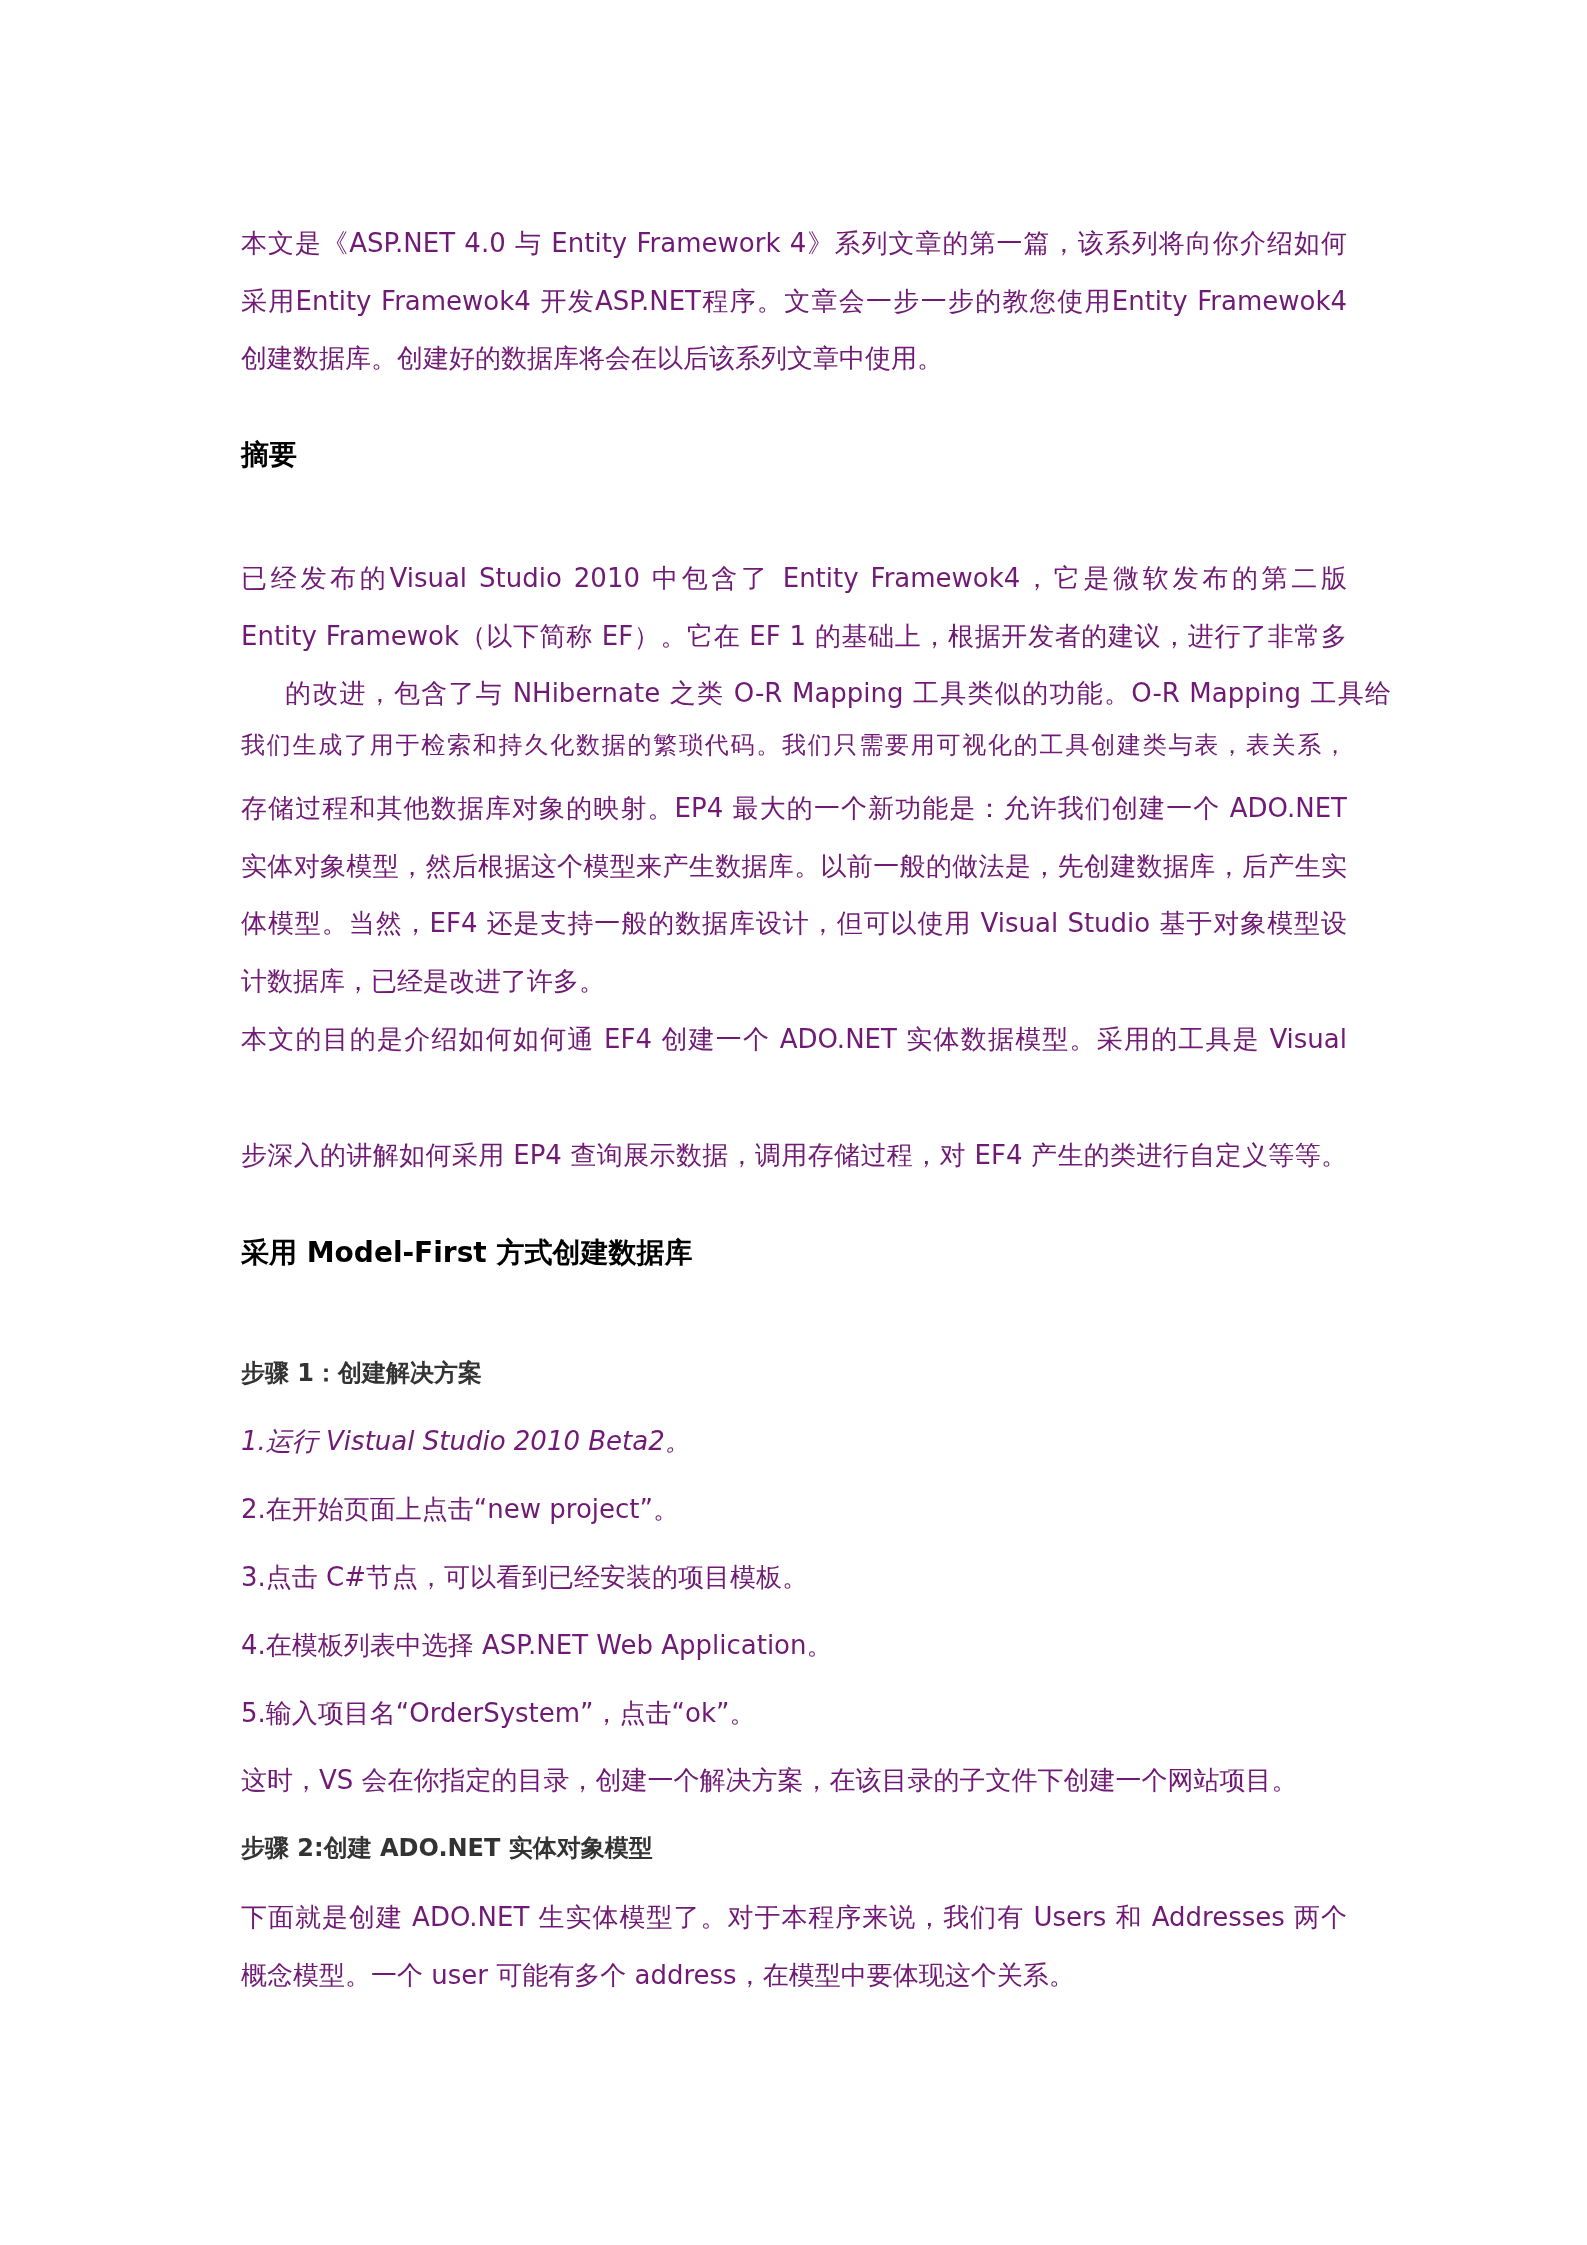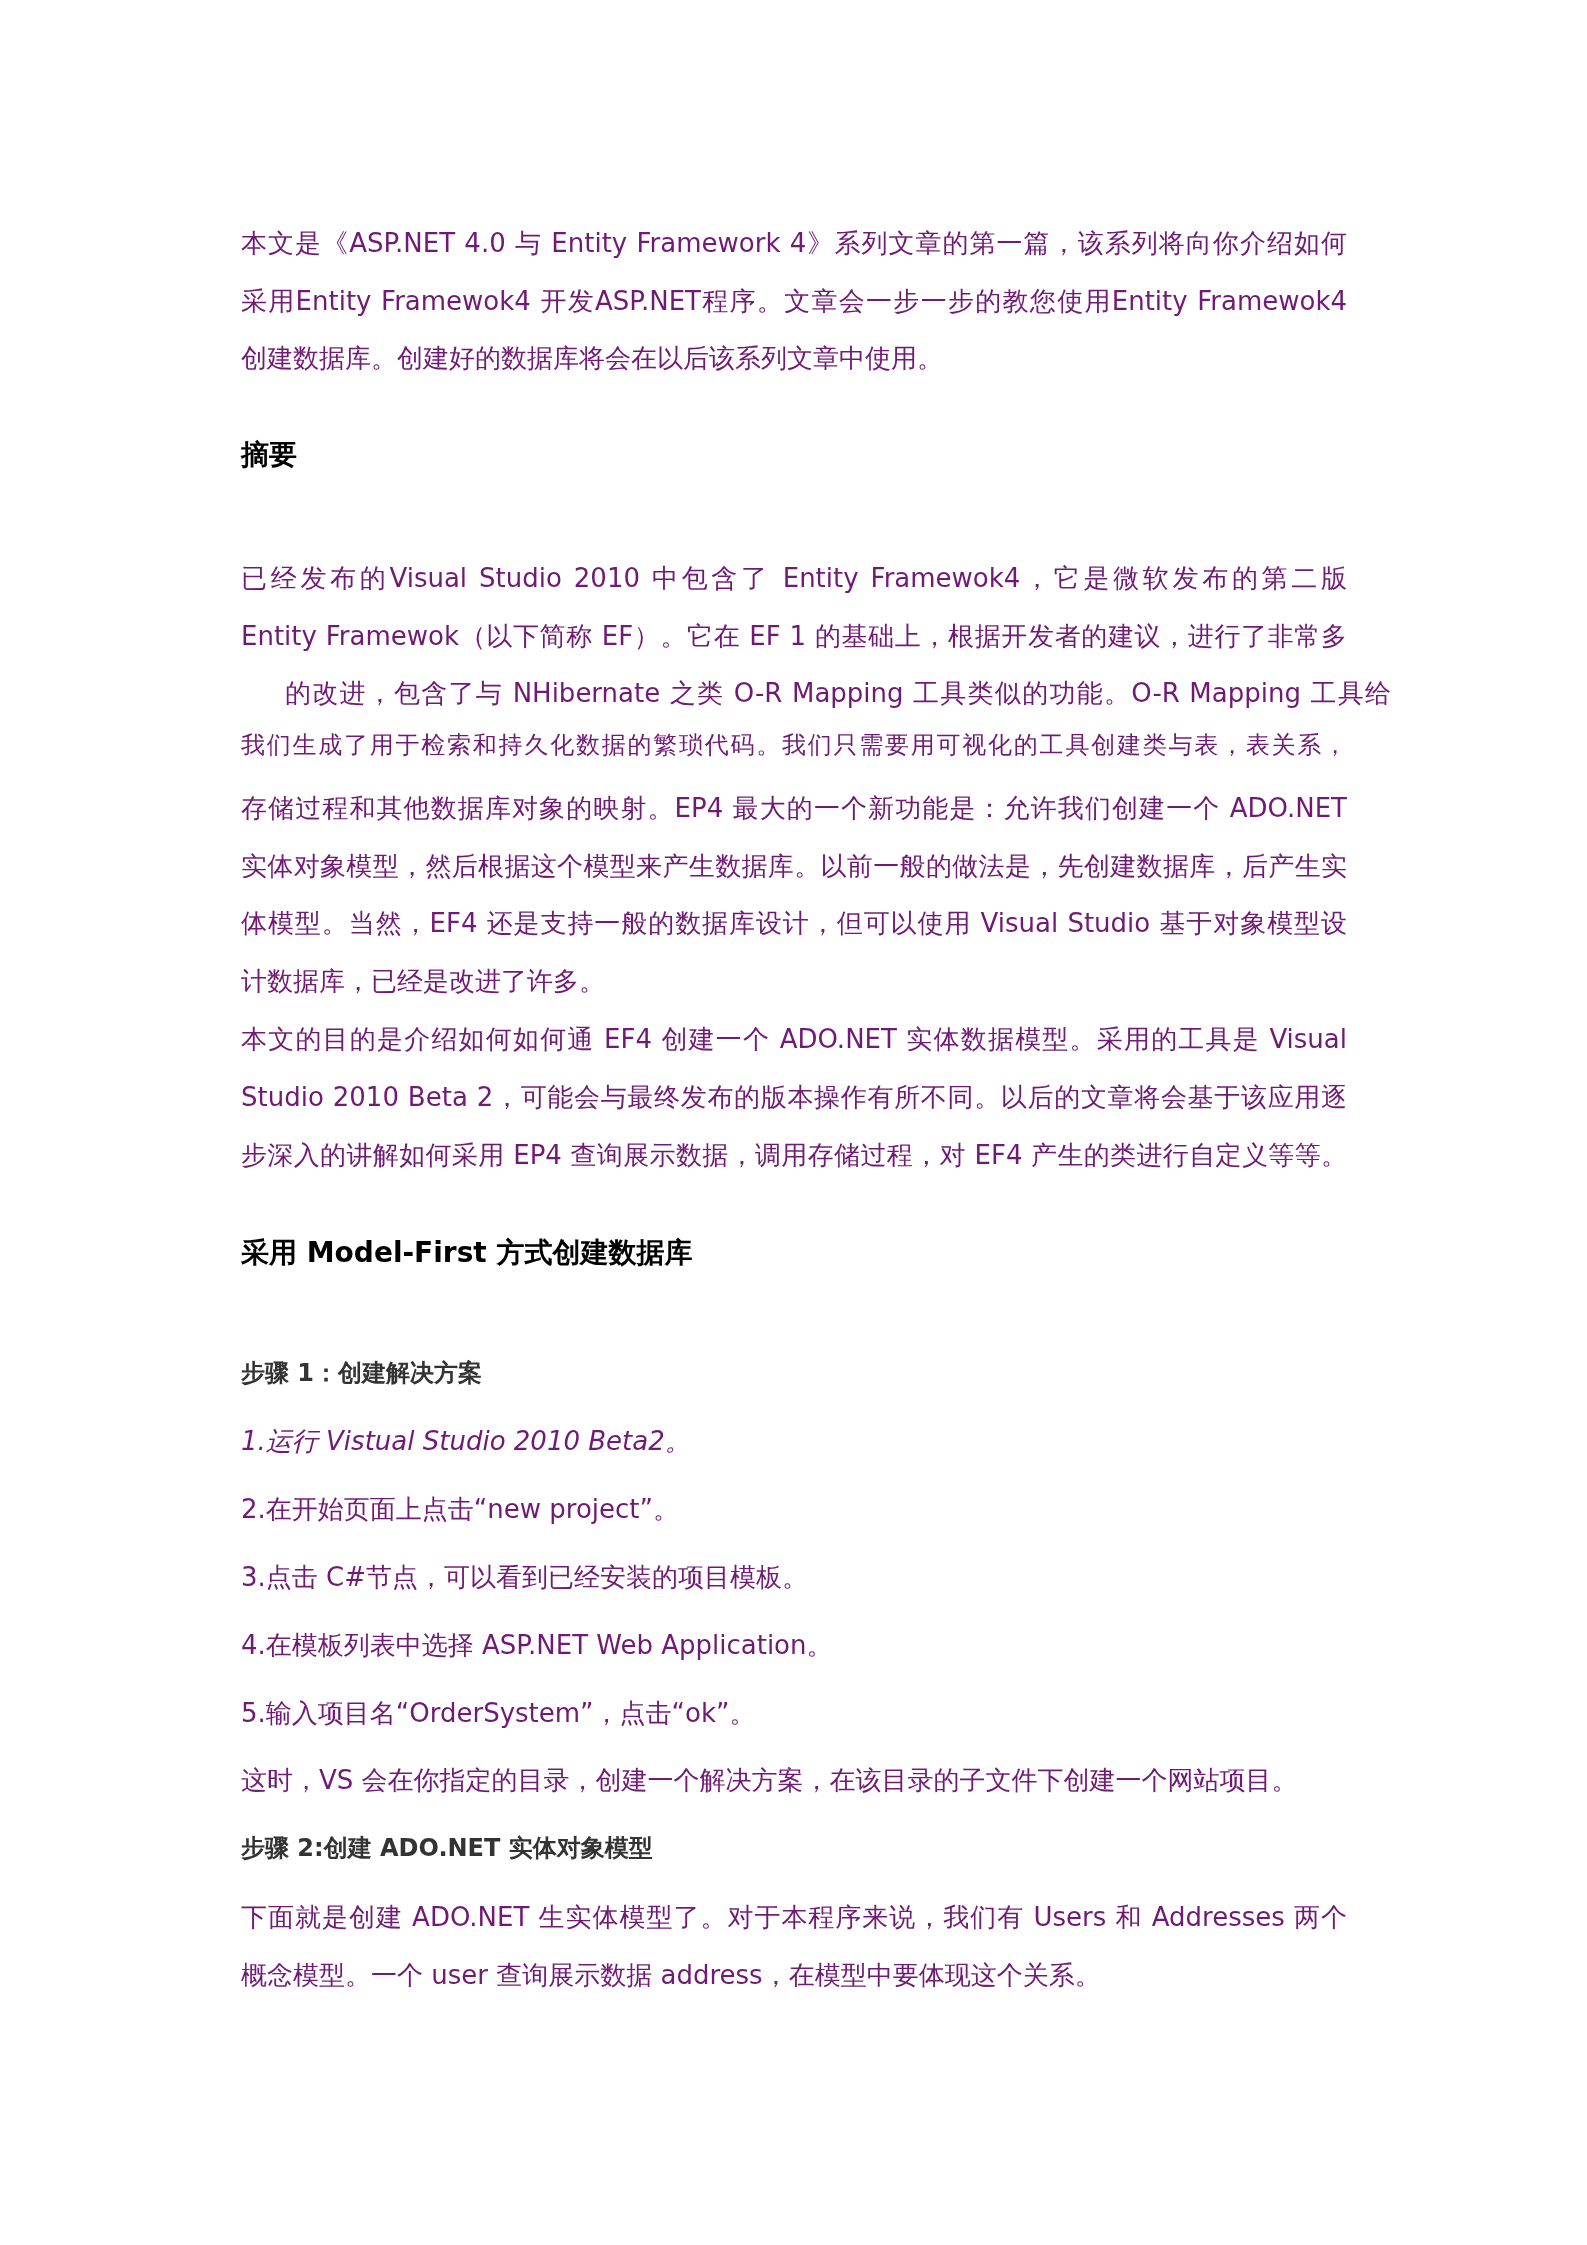--- a/index.html
+++ b/index.html
@@ -39,30 +39,29 @@
   <div class="line justify" style="top: 561px; white-space: nowrap;">已经发布的Visual Studio 2010  中包含了 Entity Framewok4，它是微软发布的第二版</div>
   <div class="line justify" style="top: 619px; white-space: nowrap;">Entity Framewok（以下简称 EF）。它在 EF 1 的基础上，根据开发者的建议，进行了非常多</div>
   <div class="line justify" style="top: 676px; white-space: nowrap; margin-left: 44px;">的改进，包含了与 NHibernate 之类 O-R Mapping  工具类似的功能。O-R Mapping 工具给</div>
   <div class="line justify" style="top: 728px; white-space: nowrap; font-size: 24px;">我们生成了用于检索和持久化数据的繁琐代码。我们只需要用可视化的工具创建类与表，表关系，</div>
   <div class="line justify" style="top: 791px; white-space: nowrap;">存储过程和其他数据库对象的映射。EP4  最大的一个新功能是：允许我们创建一个 ADO.NET</div>
   <div class="line justify" style="top: 849px; white-space: nowrap;">实体对象模型，然后根据这个模型来产生数据库。以前一般的做法是，先创建数据库，后产生实</div>
   <div class="line justify" style="top: 906px; white-space: nowrap;">体模型。当然，EF4 还是支持一般的数据库设计，但可以使用 Visual Studio  基于对象模型设</div>
   <div class="line" style="top: 964px; white-space: nowrap;">计数据库，已经是改进了许多。</div>
 
   <div class="line justify" style="top: 1022px; white-space: nowrap;">本文的目的是介绍如何如何通 EF4 创建一个 ADO.NET  实体数据模型。采用的工具是 Visual</div>
-  <div class="line justify" style="top: 1080px; white-space: nowrap;">Studio 2010 Beta 2，可能会与最终发布的版本操作有所不同。以后的文章将会基于该应用逐</div>
   <div class="line justify" style="top: 1138px; white-space: nowrap;">步深入的讲解如何采用 EP4 查询展示数据，调用存储过程，对 EF4 产生的类进行自定义等等。</div>
 
   <div class="h1" style="top:1231px">采用 Model-First 方式创建数据库</div>
 
   <div class="h3" style="top:1357px">步骤 1：创建解决方案</div>
   <div class="line" style="top: 1424px; white-space: nowrap; font-style: italic;">1.运行 Vistual Studio 2010 Beta2。</div>
   <div class="line" style="top: 1492px; white-space: nowrap;">2.在开始页面上点击“new project”。</div>
   <div class="line" style="top: 1560px; white-space: nowrap;">3.点击 C#节点，可以看到已经安装的项目模板。</div>
   <div class="line" style="top: 1628px; white-space: nowrap;">4.在模板列表中选择 ASP.NET Web Application。</div>
   <div class="line" style="top: 1696px; white-space: nowrap;">5.输入项目名“OrderSystem”，点击“ok”。</div>
   <div class="line" style="top: 1763px; white-space: nowrap;">这时，VS 会在你指定的目录，创建一个解决方案，在该目录的子文件下创建一个网站项目。</div>
 
   <div class="h3" style="top:1832px">步骤 2:创建 ADO.NET  实体对象模型</div>
   <div class="line justify" style="top: 1900px; white-space: nowrap;">下面就是创建 ADO.NET  生实体模型了。对于本程序来说，我们有 Users 和 Addresses 两个</div>
-  <div class="line" style="top: 1958px; white-space: nowrap;">概念模型。一个 user 查询展示数据 address，在模型中要体现这个关系。</div>
+  <div class="line" style="top: 1958px; white-space: nowrap;">概念模型。一个 user 可能有多个 address，在模型中要体现这个关系。</div>
 
 </div>
 
 </body></html>

